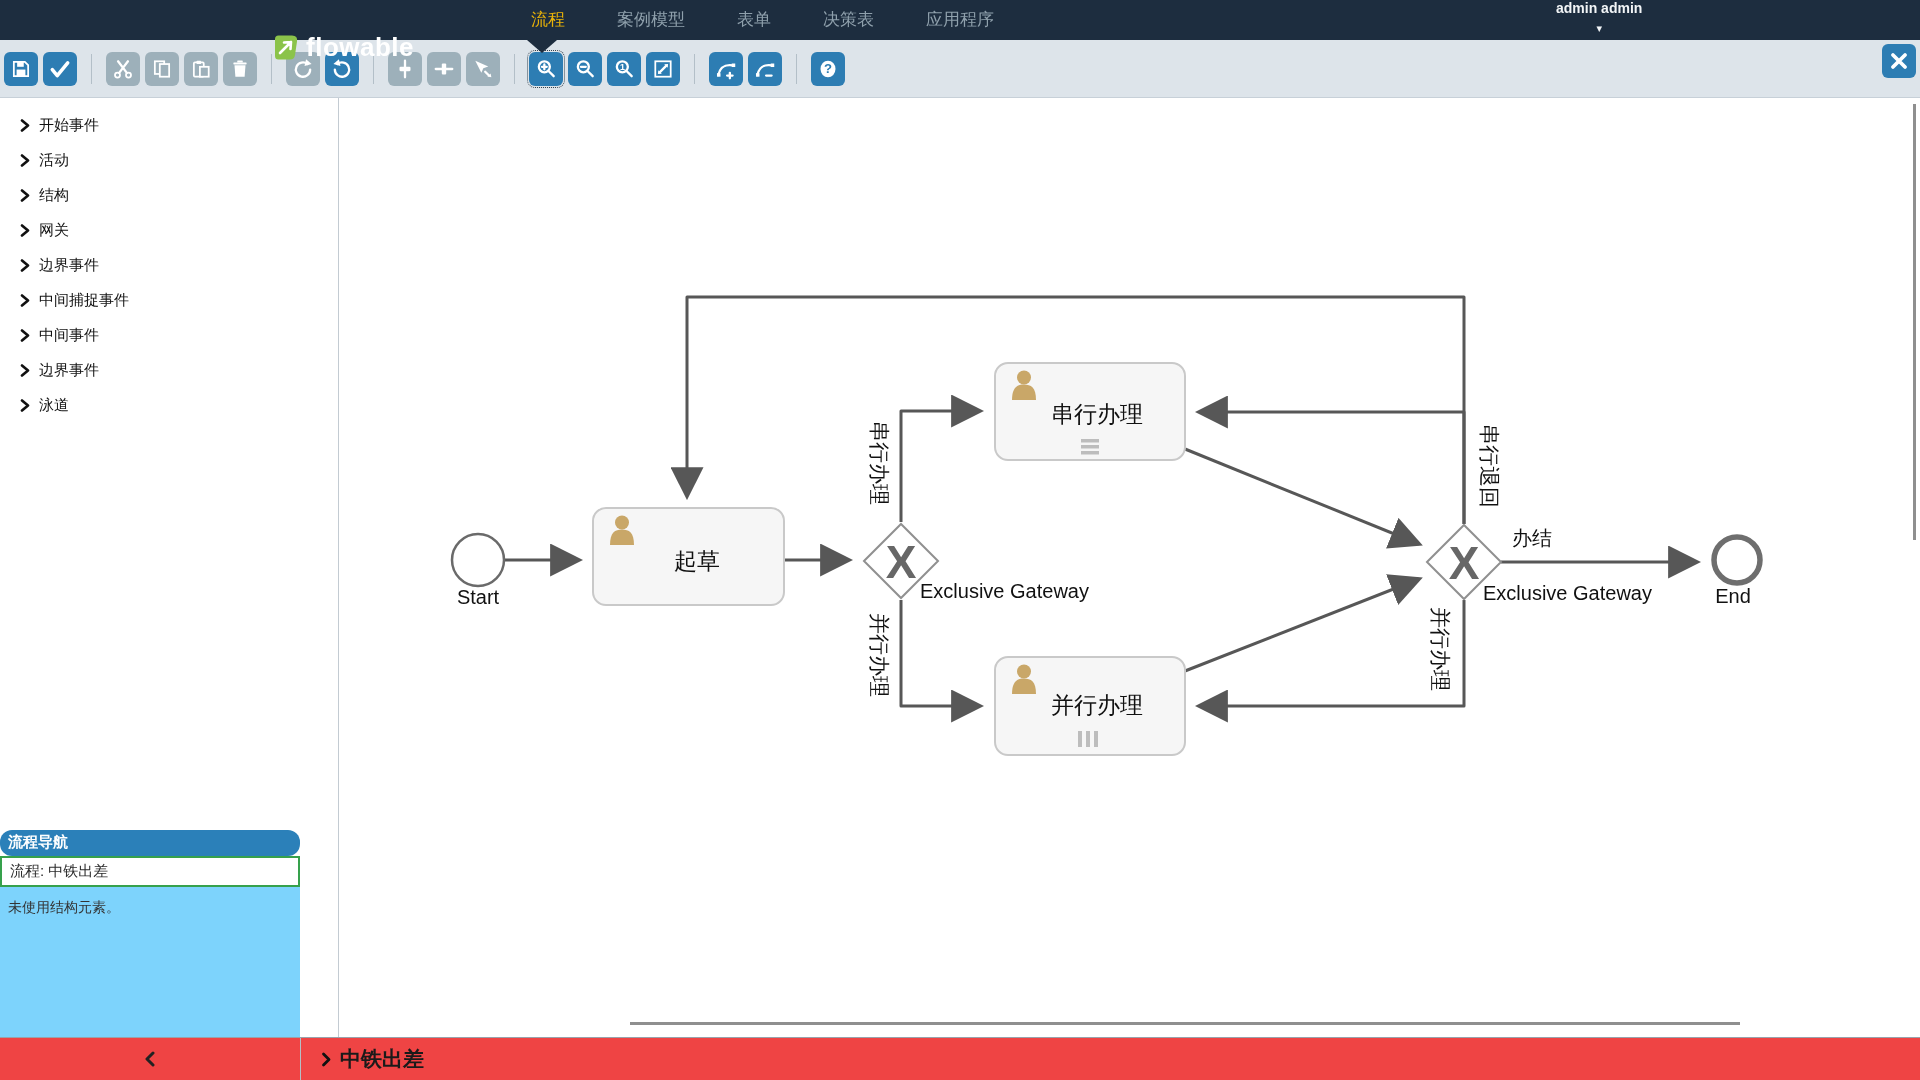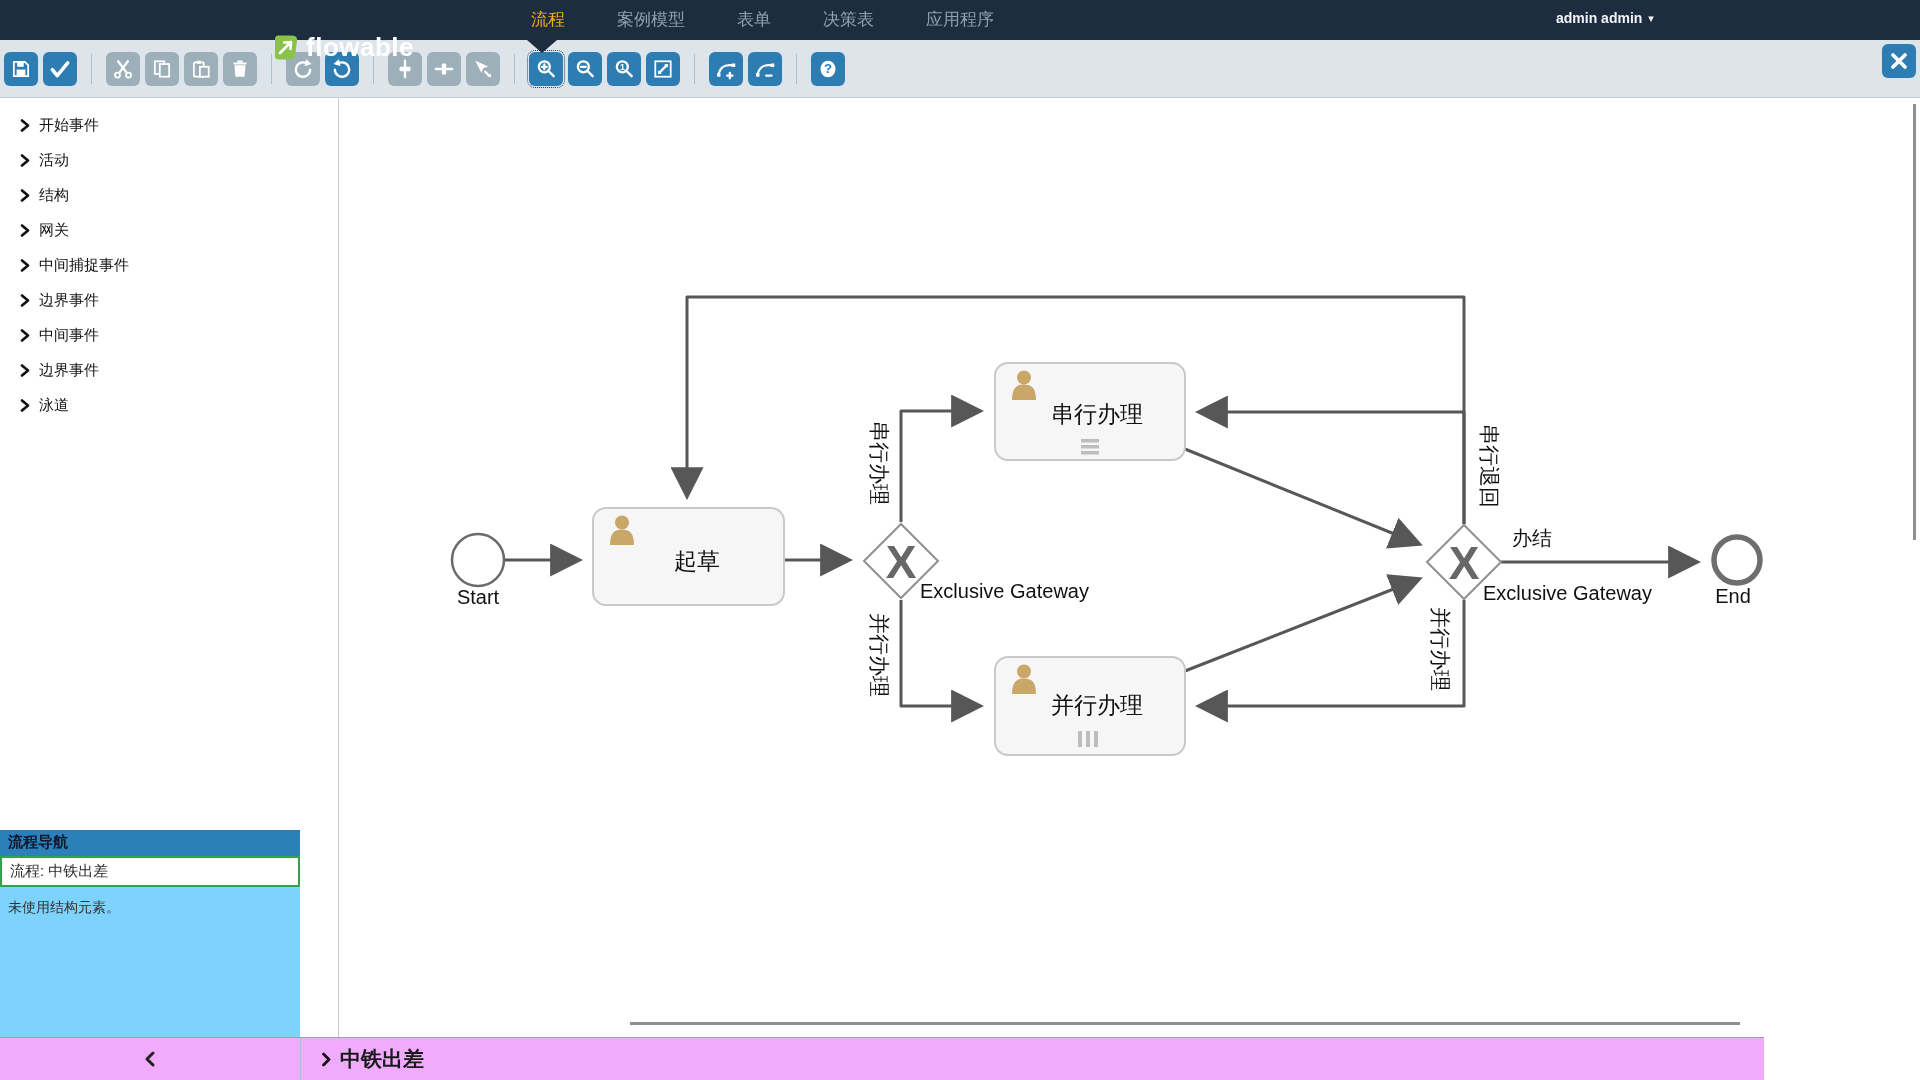--- a/index.html
+++ b/index.html
@@ -12,21 +12,21 @@
     background:#1d2d3f; z-index:40; display:flex; align-items:center; }
   .logo { position:absolute; left:272px; top:0; height:40px; display:flex;
     align-items:center; gap:7px; cursor:pointer;margin-top:27px; }
   .logo-text { color:#fff; font-size:26px; font-weight:600; letter-spacing:.5px; }
   .nav-items { position:absolute; left:505px; top:0; height:40px; display:flex; }
   .nav-item { color:#8fa0ac; font-size:17px; line-height:40px; padding:0 26px;
     cursor:pointer; background:none; border:none; font-family:inherit; }
   .nav-item.active { color:#eab308; }
   .user-menu { position:absolute; left:1556px; top:0; height:36px; display:flex;
     align-items:center; gap:6px; color:#f2f5f7; font-size:14px; font-weight:bold;
-    cursor:pointer; }
+    cursor:pointer;flex-direction:column; }
   .user-caret { font-size:11px; color:#f2f5f7; }
   .tab-caret { position:absolute; left:527px; top:40px; width:0; height:0; z-index:41;
     border-left:15px solid transparent; border-right:15px solid transparent;
     border-top:13px solid #1d2d3f; }
 
   
   .toolbar { position:absolute; left:0; top:40px; width:1920px; height:58px;
     background:#dde4ea; border-bottom:1px solid #c7d0d8; z-index:30;
     display:flex; align-items:center; }
   .toolbar-buttons { display:flex; align-items:center; gap:5px; padding-left:4px; }
@@ -46,41 +46,41 @@
 
   
   .sidebar { position:absolute; left:0; top:98px; width:339px; bottom:43px;
     background:#ffffff; border-right:1px solid #c3cbd2; z-index:20; }
   .palette { list-style:none; padding-top:10px; }
   .palette li { height:35px; display:flex; align-items:center; gap:9px;
     padding-left:20px; font-size:15px; color:#111; cursor:pointer; }
   .chev svg { display:block; }
 
   .navigator { position:absolute; left:0; bottom:0; width:300px; }
-  .nav-head { background:#2b80b9; color:#0f172a; font-size:15px; font-weight:bold;
-    padding:3px 8px 4px; }
+  .nav-head { background:#2b80b9; color:#ffffff; font-size:15px; font-weight:bold;
+    padding:3px 8px 4px;border-radius:12px; }
   .nav-current { background:#fff; border:2px solid #36a14c; color:#2b2b2b;
     font-size:15px; font-weight:normal; padding:4px 8px; cursor:pointer; }
   .nav-empty { background:#7dd3fc; color:#333; font-size:14px;
     padding:12px 8px; height:150px; }
 
   
   .canvas-svg { position:absolute; left:0; top:0; z-index:1; }
   .edge { stroke:#575757; stroke-width:3px; fill:none; stroke-linejoin:round; }
   .node-task { fill:#f6f6f6; stroke:#c9c9c9; stroke-width:2px; }
   .gw { fill:#ffffff; stroke:#909090; stroke-width:2px; }
   .lbl { fill:#111; font-size:20px; }
   .lbl-cjk { fill:#111; font-size:23px; }
   .lbl-v { fill:#111; font-size:21px; }
   .gwx { fill:#676767; font-size:46px; font-weight:bold; }
   .mi { fill:#bdbdbd; }
 
   
-  .footer { position:absolute; left:0; bottom:0; width:1764px; height:43px;
-    background:#f0abfc; border-top:1px solid #98a2ab; z-index:25; display:flex; }
+  .footer { position:absolute; left:0; bottom:0; width:1920px; height:43px;
+    background:#ef4444; border-top:1px solid #98a2ab; z-index:25; display:flex; }
   .footer-left { width:301px; border-right:1px solid #b5bec5; display:flex;
     align-items:center; justify-content:center; cursor:pointer; }
   .footer-right { flex:1; display:flex; align-items:center; gap:9px;
     padding-left:20px; }
   .footer-title { font-size:21px; font-weight:bold; color:#1a1a1a; cursor:pointer; }
 </style>
 </head>
 <body>
 
 <div class="stage">
@@ -361,29 +361,29 @@
             </svg>
           </span>
           <span>网关</span>
         </li>
         <li>
           <span class="chev">
             <svg width="10" height="13" viewBox="0 0 10 13">
               <path d="M2 1.5 L8 6.5 L2 11.5" stroke="#111" stroke-width="2.6" fill="none" stroke-linecap="round" stroke-linejoin="round"></path>
             </svg>
           </span>
+          <span>边界事件</span>
+        </li>
+        <li>
+          <span class="chev">
+            <svg width="10" height="13" viewBox="0 0 10 13">
+              <path d="M2 1.5 L8 6.5 L2 11.5" stroke="#111" stroke-width="2.6" fill="none" stroke-linecap="round" stroke-linejoin="round"></path>
+            </svg>
+          </span>
           <span>中间捕捉事件</span>
-        </li>
-        <li>
-          <span class="chev">
-            <svg width="10" height="13" viewBox="0 0 10 13">
-              <path d="M2 1.5 L8 6.5 L2 11.5" stroke="#111" stroke-width="2.6" fill="none" stroke-linecap="round" stroke-linejoin="round"></path>
-            </svg>
-          </span>
-          <span>边界事件</span>
         </li>
         <li>
           <span class="chev">
             <svg width="10" height="13" viewBox="0 0 10 13">
               <path d="M2 1.5 L8 6.5 L2 11.5" stroke="#111" stroke-width="2.6" fill="none" stroke-linecap="round" stroke-linejoin="round"></path>
             </svg>
           </span>
           <span>中间事件</span>
         </li>
         <li>

